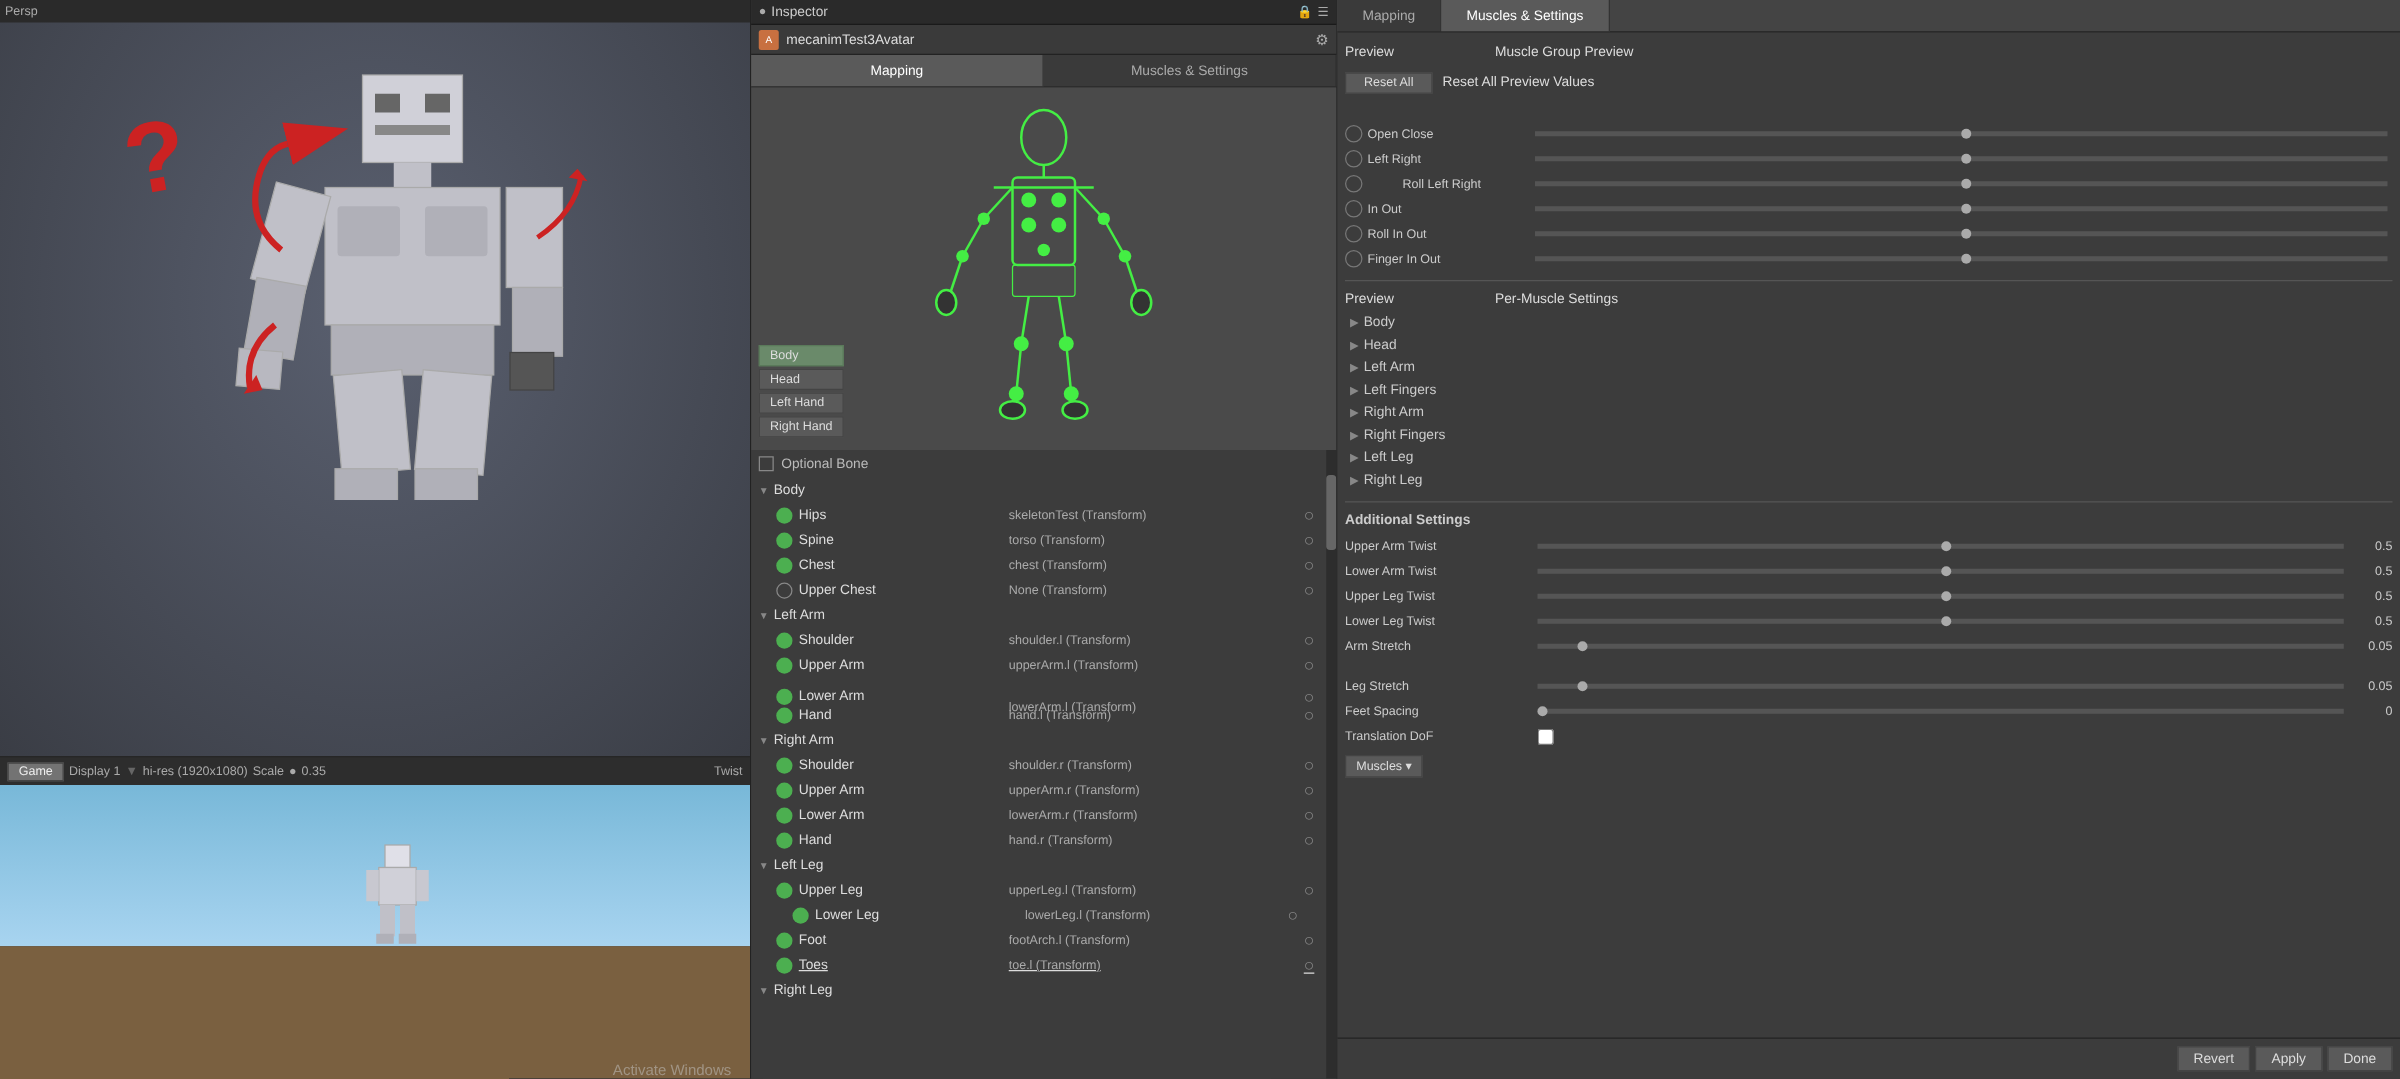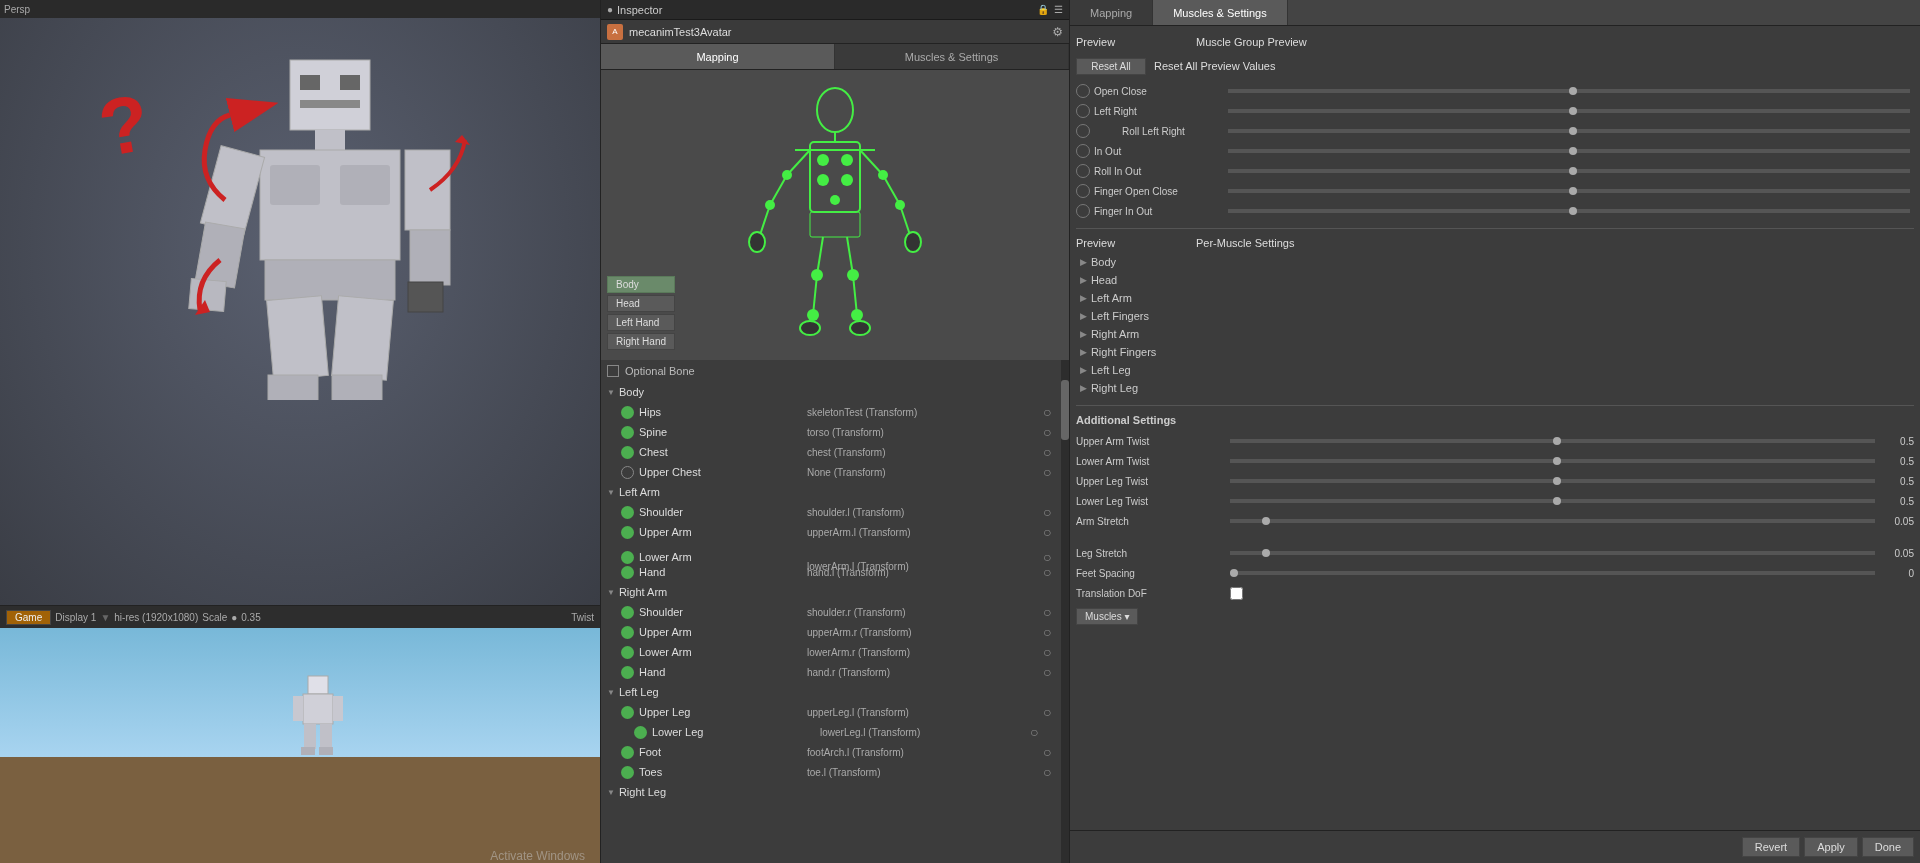--- a/index.html
+++ b/index.html
@@ -169,21 +169,21 @@
         <polygon points="292,105 300,115 285,112" fill="#cc2222"></polygon>
       </svg>
 
       <div style="position:absolute; top:0; left:0; right:0; height:18px; background:#2a2a2a; display:flex; align-items:center; padding:0 4px; gap:4px;">
         <span style="font-size:10px; color:#aaa;">Persp</span>
       </div>
     </div>
 
     <div class="game-panel" style="height:258px; background:#333; border-top:1px solid #222; position:relative; overflow:hidden; display:flex; flex-direction:column;">
       <div class="game-display-bar" style="height:22px; background:#2d2d2d; display:flex; align-items:center; padding:0 6px; gap:4px; flex-shrink:0;">
-        <span style="background:#a16207; border:1px solid #444; padding:1px 8px; font-size:10px; color:#eee; cursor:pointer;">Game</span>
+        <span style="background:#737373; border:1px solid #444; padding:1px 8px; font-size:10px; color:#eee; cursor:pointer;">Game</span>
         <span style="font-size:10px; color:#aaa;">Display 1</span>
         <span style="color:#666;">▼</span>
         <span style="font-size:10px; color:#aaa;">hi-res (1920x1080)</span>
         <span style="font-size:10px; color:#aaa;">Scale</span>
         <span style="font-size:10px; color:#aaa;">●</span>
         <span style="font-size:10px; color:#aaa;">0.35</span>
         <span style="font-size:10px; color:#aaa; margin-left:auto;">Twist</span>
       </div>
 
       <div style="flex:1; position:relative; overflow:hidden;">
@@ -464,21 +464,21 @@
       <div style="display:grid; grid-template-columns:200px 1fr 20px; align-items:center; height:20px; padding:0 6px;">
         <div style="display:flex; align-items:center;">
           <div style="width:14px;"></div>
           <div style="width:13px; height:13px; border-radius:50%; background:#4caf50; margin-right:5px; flex-shrink:0;"></div>
           <span style="font-size:11px; color:#ddd;">Foot</span>
         </div>
         <span style="font-size:10px; color:#aaa;">footArch.l (Transform)</span>
         <span style="font-size:14px; color:#888; cursor:pointer;">○</span>
       </div>
 
-      <div style="display:grid; grid-template-columns:200px 1fr 20px; align-items:center; height:20px; padding:0 6px;">
+      <div style="display:grid; grid-template-columns:200px 1fr 20px; align-items:center; height:20px; padding:0 6px;text-decoration:underline;">
         <div style="display:flex; align-items:center;">
           <div style="width:14px;"></div>
           <div style="width:13px; height:13px; border-radius:50%; background:#4caf50; margin-right:5px; flex-shrink:0;"></div>
           <span style="font-size:11px; color:#ddd;">Toes</span>
         </div>
         <span style="font-size:10px; color:#aaa;">toe.l (Transform)</span>
         <span style="font-size:14px; color:#888; cursor:pointer;">○</span>
       </div>
 
       <div style="display:flex; align-items:center; padding:2px 6px; height:20px; cursor:pointer; background:#3c3c3c;">
@@ -503,21 +503,21 @@
       </div>
     </div>
 
     <div style="flex:1; padding:6px; overflow-y:auto;">
 
       <div style="display:flex; align-items:center; margin-bottom:4px; height:20px;">
         <span style="width:120px; font-size:11px; color:#ddd;">Preview</span>
         <span style="flex:1; font-size:11px; color:#ddd;">Muscle Group Preview</span>
       </div>
 
-      <div style="display:flex; align-items:center; margin-bottom:6px; height:20px;">
+      <div style="display:flex; align-items:center; margin-bottom:22px; height:20px;">
         <button style="background:#5a5a5a; border:1px solid #444; color:#ddd; font-size:10px; padding:2px 6px; cursor:pointer; width:70px;">Reset All</button>
         <span style="font-size:11px; color:#ddd; margin-left:8px;">Reset All Preview Values</span>
       </div>
 
       <div style="display:flex; align-items:center; height:18px; margin-bottom:2px;">
         <div style="width:14px; height:14px; border-radius:50%; background:transparent; border:1px solid #777; margin-right:4px;"></div>
         <span style="width:130px; font-size:10px; color:#ccc;">Open Close</span>
         <div style="flex:1; height:4px; background:#555; position:relative; margin:0 4px;">
           <div style="position:absolute; width:8px; height:8px; background:#aaa; border-radius:50%; top:-2px; left:50%;"></div>
         </div>
@@ -548,27 +548,20 @@
       </div>
 
       <div style="display:flex; align-items:center; height:18px; margin-bottom:2px;">
         <div style="width:14px; height:14px; border-radius:50%; background:transparent; border:1px solid #777; margin-right:4px;"></div>
         <span style="width:130px; font-size:10px; color:#ccc;">Roll In Out</span>
         <div style="flex:1; height:4px; background:#555; position:relative; margin:0 4px;">
           <div style="position:absolute; width:8px; height:8px; background:#aaa; border-radius:50%; top:-2px; left:50%;"></div>
         </div>
       </div>
 
-      <div style="display:flex; align-items:center; height:18px; margin-bottom:2px;">
-        <div style="width:14px; height:14px; border-radius:50%; background:transparent; border:1px solid #777; margin-right:4px;"></div>
-        <span style="width:130px; font-size:10px; color:#ccc;">Finger Open Close</span>
-        <div style="flex:1; height:4px; background:#555; position:relative; margin:0 4px;">
-          <div style="position:absolute; width:8px; height:8px; background:#aaa; border-radius:50%; top:-2px; left:50%;"></div>
-        </div>
-      </div>
 
       <div style="display:flex; align-items:center; height:18px; margin-bottom:2px;">
         <div style="width:14px; height:14px; border-radius:50%; background:transparent; border:1px solid #777; margin-right:4px;"></div>
         <span style="width:130px; font-size:10px; color:#ccc;">Finger In Out</span>
         <div style="flex:1; height:4px; background:#555; position:relative; margin:0 4px;">
           <div style="position:absolute; width:8px; height:8px; background:#aaa; border-radius:50%; top:-2px; left:50%;"></div>
         </div>
       </div>
 
       <div style="height:1px; background:#555; margin:8px 0;"></div>

